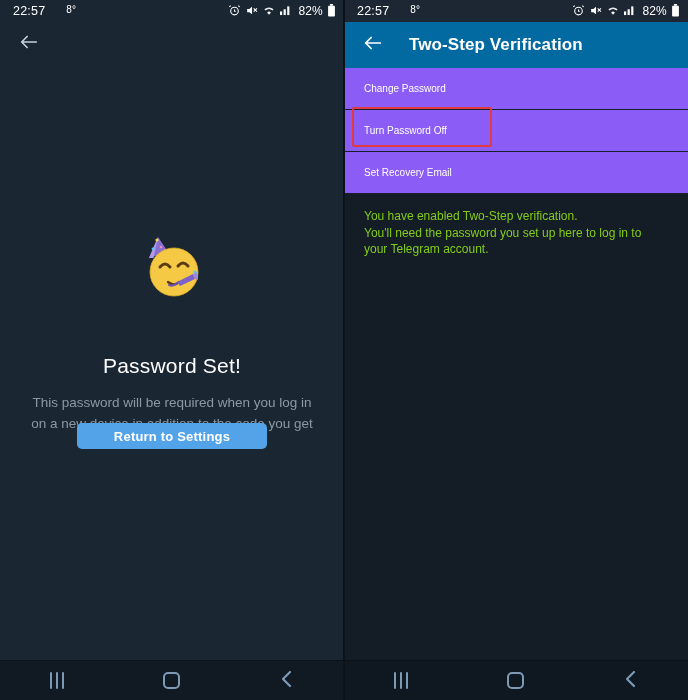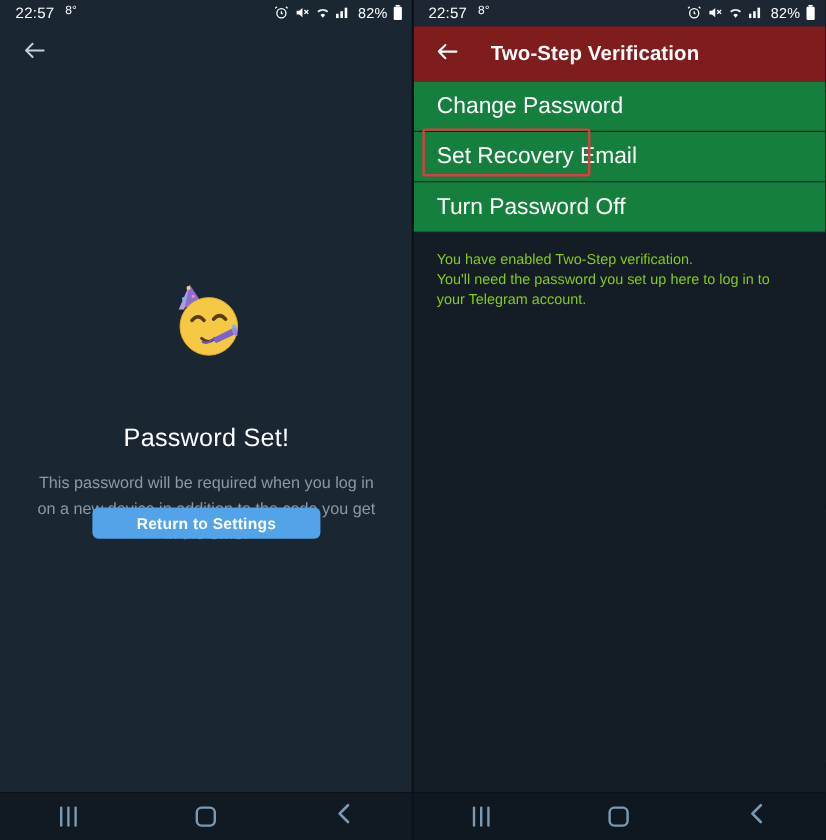--- a/index.html
+++ b/index.html
@@ -32,20 +32,21 @@
   
   .statusbar {
     height: 22px;
     flex: 0 0 22px;
     display: flex; align-items: center;
     padding: 0 8px 0 13px;
     background: #1b2633;
     color: #ffffff;
     font-size: 12px;
     letter-spacing: .2px;
+    gap: 12px;
   }
   .panel-right .statusbar { background: #1d2733; }
   .sb-time { font-size: 12.5px; }
   .sb-temp { font-size: 10px; margin-left: 9px; position: relative; top: -2px; }
   .sb-spacer { flex: 1; }
   .sb-icons { display: flex; gap: 4px; }
   .sb-icons svg { display: block; }
   .sb-batt { font-size: 12px; margin-left: 1px; }
 
   
@@ -98,37 +99,37 @@
     font-family: "Liberation Sans", sans-serif;
     letter-spacing: .2px;
     cursor: pointer;
   }
 
   
   .rp-topbar {
     height: 46px; flex: 0 0 46px;
     display: flex; align-items: center;
     padding-left: 14px;
-    background: #7f1d1d;
+    background: #0369a1;
   }
   .rp-title {
     margin-left: 21px;
     font-size: 17px;
     color: #ffffff;
     font-weight: bold;
     letter-spacing: .1px;
   }
   .rp-list { background: #1d2733; }
   .rp-row {
     height: 42px;
     display: flex; align-items: center;
     padding-left: 20px;
-    background: #15803d;
+    background: #8b5cf6;
     border-bottom: 1px solid #161f2a;
-    font-size: 19px;
+    font-size: 10px;
     color: #ffffff;
     position: relative;
   }
   .rp-row.highlighted { border-bottom-color: #161f2a; }
   .rp-highlight-box {
     position: absolute;
     left: 8px; top: 107px;
     width: 140px; height: 40px;
     border: 2.5px solid #e03b42;
     border-radius: 2px;
@@ -334,22 +335,22 @@
           <svg width="22" height="22" viewBox="0 0 24 24" fill="none" stroke="#ffffff" stroke-width="1.9" stroke-linecap="round" stroke-linejoin="round">
             <path d="M20 12H4M10 6l-6 6 6 6"></path>
           </svg>
         </span>
       </div>
       <div class="rp-title">Two-Step Verification</div>
     </div>
 
     <div class="rp-list">
       <div class="rp-row">Change Password</div>
+      <div class="rp-row highlighted">Turn Password Off</div>
       <div class="rp-row">Set Recovery Email</div>
-      <div class="rp-row highlighted">Turn Password Off</div>
     </div>
 
     <div class="rp-body">
       <div class="rp-footnote" style="white-space: pre-line;">You have enabled Two-Step verification.
 You'll need the password you set up here to log in to your Telegram account.</div>
     </div>
 
     <div class="rp-highlight-box"></div>
 
     <div class="navbar">

